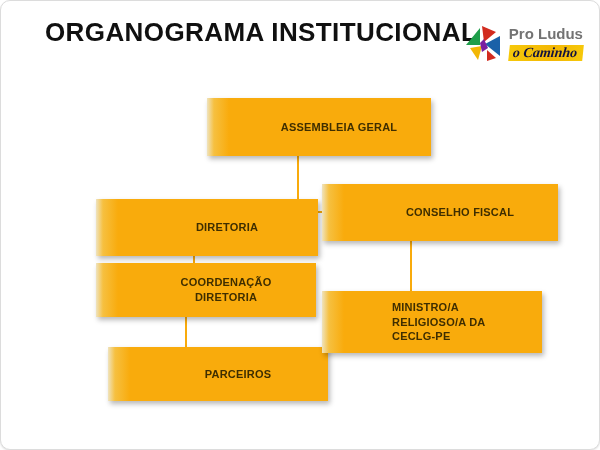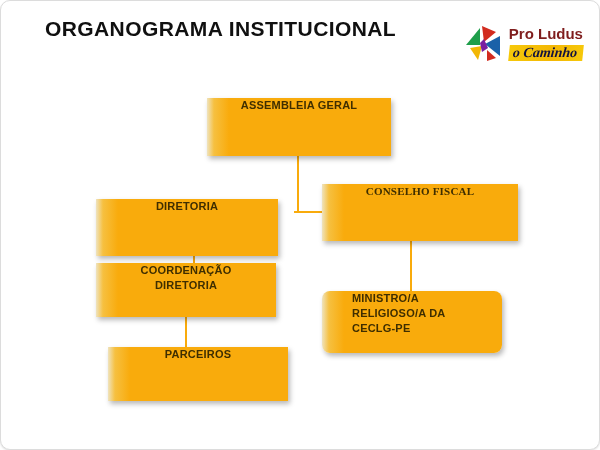--- a/index.html
+++ b/index.html
@@ -4,45 +4,45 @@
 <style>
   html,body{margin:0;padding:0;background:#ffffff;font-family:"Liberation Sans",sans-serif;}
   .slide{
     position:relative;width:598px;height:448px;margin:0 auto;
     background:#ffffff;border:1px solid #dcdcdc;border-radius:10px;
     box-shadow:0 1px 2px rgba(0,0,0,0.12);
     overflow:hidden;
   }
   .title{
     position:absolute;left:44px;top:16px;
-    font-size:21px;font-weight:bold;color:#101010;letter-spacing:0.4px;
+    font-size:26px;font-weight:bold;color:#101010;letter-spacing:0.4px;
   }
   
   .logo{position:absolute;right:16px;top:22px;display:flex;align-items:flex-start;gap:6px;}
   .logo-icon{width:40px;height:44px;flex:0 0 auto;}
   .logo-text{display:flex;flex-direction:column;align-items:flex-start;line-height:1.1;}
-  .logo-name{font-size:15px;font-weight:bold;color:#7f1d1d;padding-top:3px;}
+  .logo-name{font-size:15px;font-weight:bold;color:#737373;padding-top:3px;}
   .logo-tagline{
     font-family:"Liberation Serif",serif;font-style:italic;font-weight:bold;
     font-size:14px;color:#101040;margin-top:2px;
     background:linear-gradient(90deg,#f6c80a 0%,#f3b705 60%,#f6c80a 100%);
     padding:0 6px 1px 4px;transform:skewX(-6deg);
   }
   
   .node{
     position:absolute;
     background:linear-gradient(90deg,#efe3be 0px,#f6c040 7px,#f9ab0c 22px,#f9ab0c 100%);
     box-shadow:2px 3px 5px rgba(0,0,0,0.28);
-    display:flex;align-items:flex-start;justify-content:center;
+    display:flex;align-items:center;justify-content:center;
     color:#3f2e00;font-size:11px;font-weight:bold;letter-spacing:0.2px;
-    line-height:1.35;text-align:center;
+    line-height:1.35;text-align:center;padding-left:40px;
   }
   .node .lbl{display:block;}
   .node.narrow .lbl{max-width:112px;}
-  .node.left-align{justify-content:flex-start;text-align:left;border-radius:8px;}
+  .node.left-align{justify-content:flex-start;text-align:left;}
   .node.left-align .lbl{margin-left:30px;max-width:125px;}
   
   .connector{position:absolute;background:#f9ab0c;}
 </style>
 </head>
 <body>
 
 <div class="slide">
 
   <div class="title">ORGANOGRAMA INSTITUCIONAL</div>
@@ -71,21 +71,21 @@
   <div class="connector" style="left:409px;top:240px;width:2px;height:51px;"></div>
 
   <div class="node" style="left:206px;top:97px;width:184px;height:58px;">
     <span class="lbl">ASSEMBLEIA GERAL</span>
   </div>
 
   <div class="node" style="left:95px;top:198px;width:182px;height:57px;">
     <span class="lbl">DIRETORIA</span>
   </div>
 
-  <div class="node" style="left:321px;top:183px;width:196px;height:57px;font-family:Liberation Serif, serif;">
+  <div class="node" style="left:321px;top:183px;width:196px;height:57px;">
     <span class="lbl">CONSELHO FISCAL</span>
   </div>
 
   <div class="node narrow" style="left:95px;top:262px;width:180px;height:54px;">
     <span class="lbl">COORDENAÇÃO DIRETORIA</span>
   </div>
 
   <div class="node" style="left:95px;top:346px;width:180px;height:54px;margin-left:12px;">
     <span class="lbl">PARCEIROS</span>
   </div>

